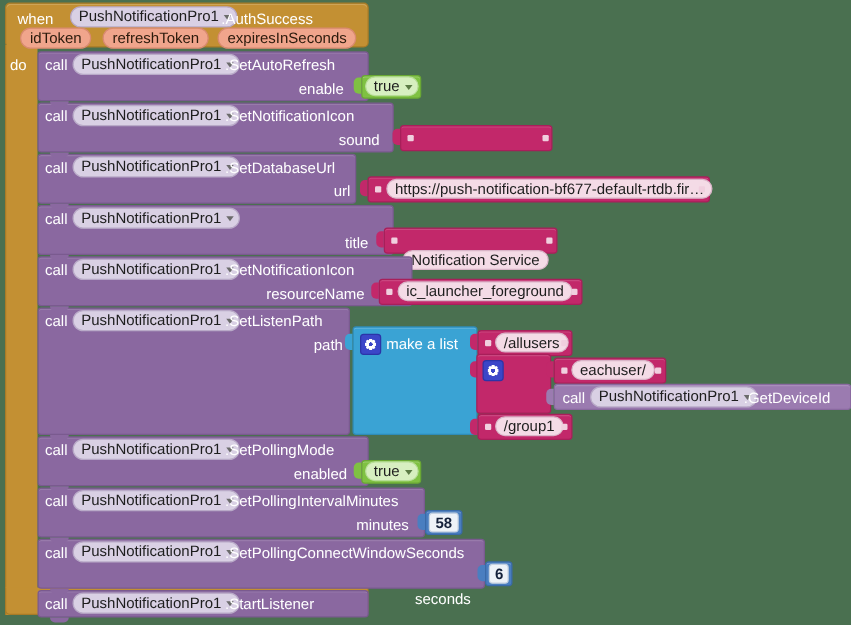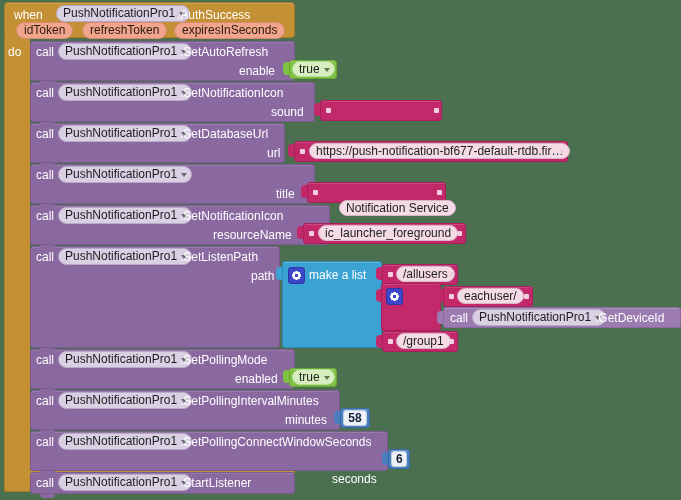--- a/index.html
+++ b/index.html
@@ -277,21 +277,21 @@
   <div class="blk stmt" style="left:30px;top:164px;width:285px;height:40px;"></div>
   <span class="lbl" style="left:36px;top:168px;">call</span>
   <div class="field" style="left:58px;top:166px;">
     <span>PushNotificationPro1</span>
     <span class="caret"></span>
   </div>
   <span class="lbl" style="left:276px;top:187px;">title</span>
   <div class="socket" style="left:301px;top:185px;background:#c2286a;"></div>
   <div class="blk txt" style="left:307px;top:182px;width:139px;height:21px;"></div>
   <div class="quote" style="left:313px;top:190px;"></div>
-  <div class="tfield" style="left:322px;top:200px;margin-left:17px;">
+  <div class="tfield" style="left:322px;top:200px;">
     <span>Notification Service</span>
   </div>
   <div class="quote" style="left:437px;top:190px;"></div>
 
   <div class="blk stmt" style="left:30px;top:205px;width:300px;height:40px;"></div>
   <span class="lbl" style="left:36px;top:209px;">call</span>
   <div class="field" style="left:58px;top:207px;">
     <span>PushNotificationPro1</span>
     <span class="caret"></span>
   </div>

